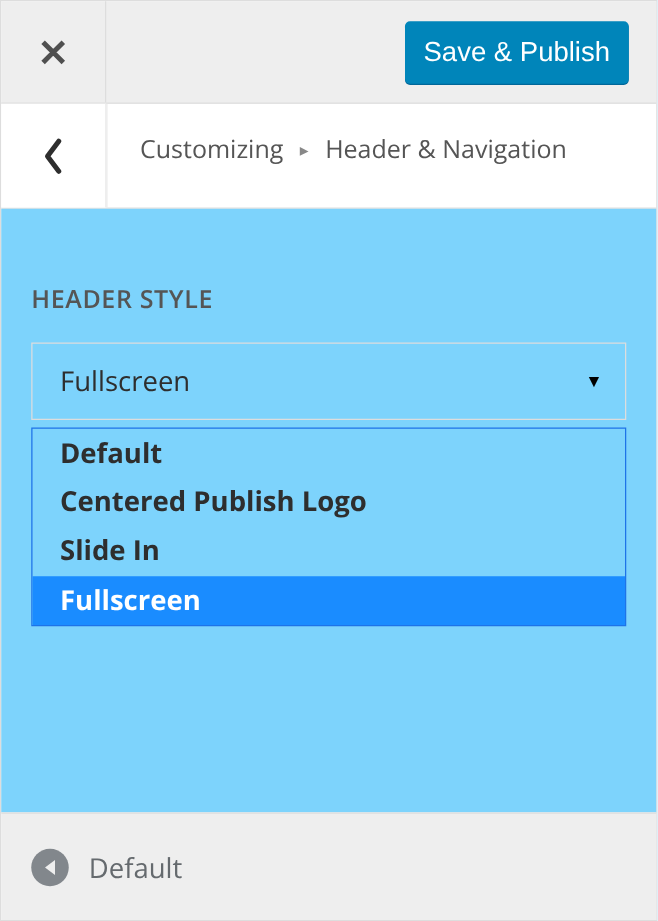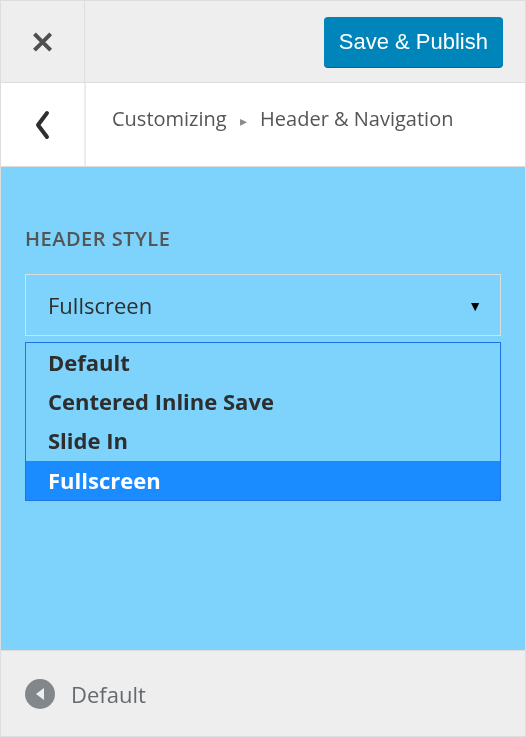--- a/index.html
+++ b/index.html
@@ -60,21 +60,21 @@
   <div class="content">
     <div class="section-label">HEADER STYLE</div>
 
     <div class="select-box">
       <span>Fullscreen</span>
       <span class="caret">▼</span>
     </div>
 
     <div class="options">
       <div class="option">Default</div>
-      <div class="option">Centered Inline Save</div>
+      <div class="option">Centered Publish Logo</div>
       <div class="option">Slide In</div>
       <div class="option selected">Fullscreen</div>
     </div>
   </div>
 
   <div class="footer">
     <div class="collapse-btn">
       <span class="collapse-icon">
         <svg viewBox="0 0 12 14">
             <path d="M10 1 L2 7 L10 13 Z"></path>

